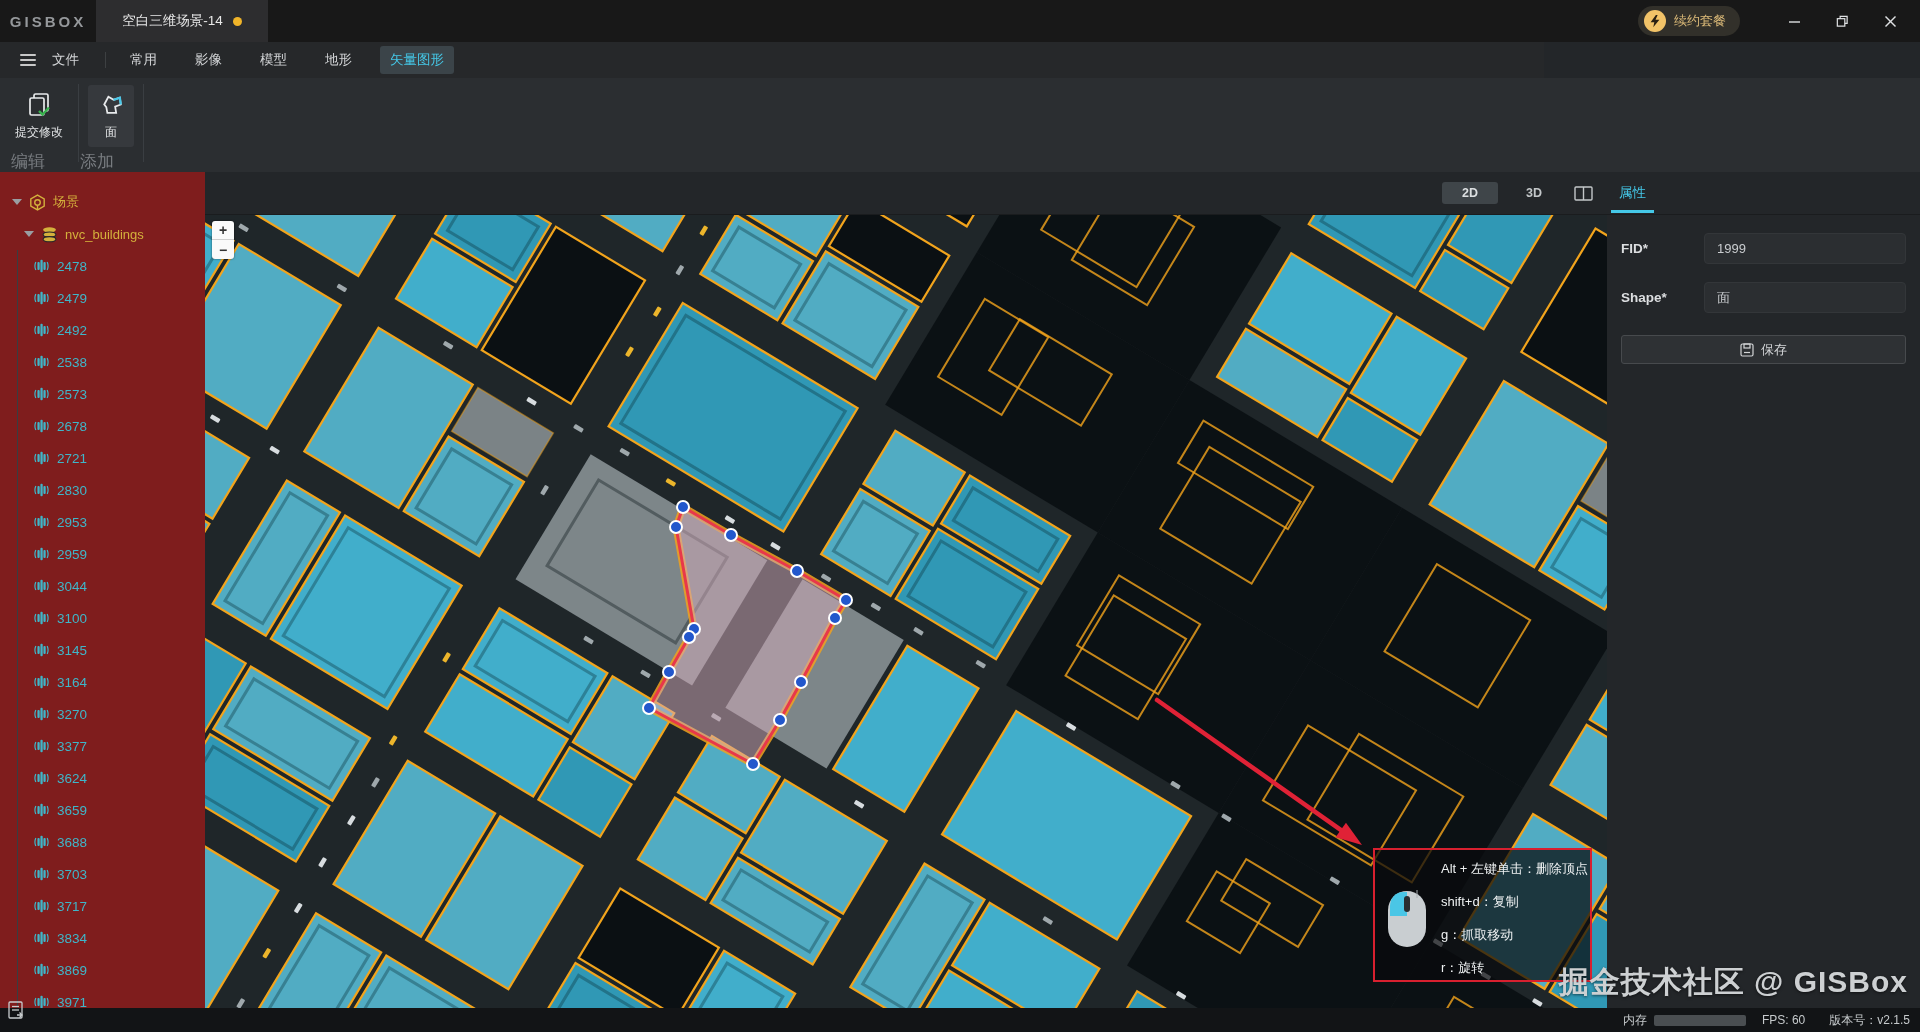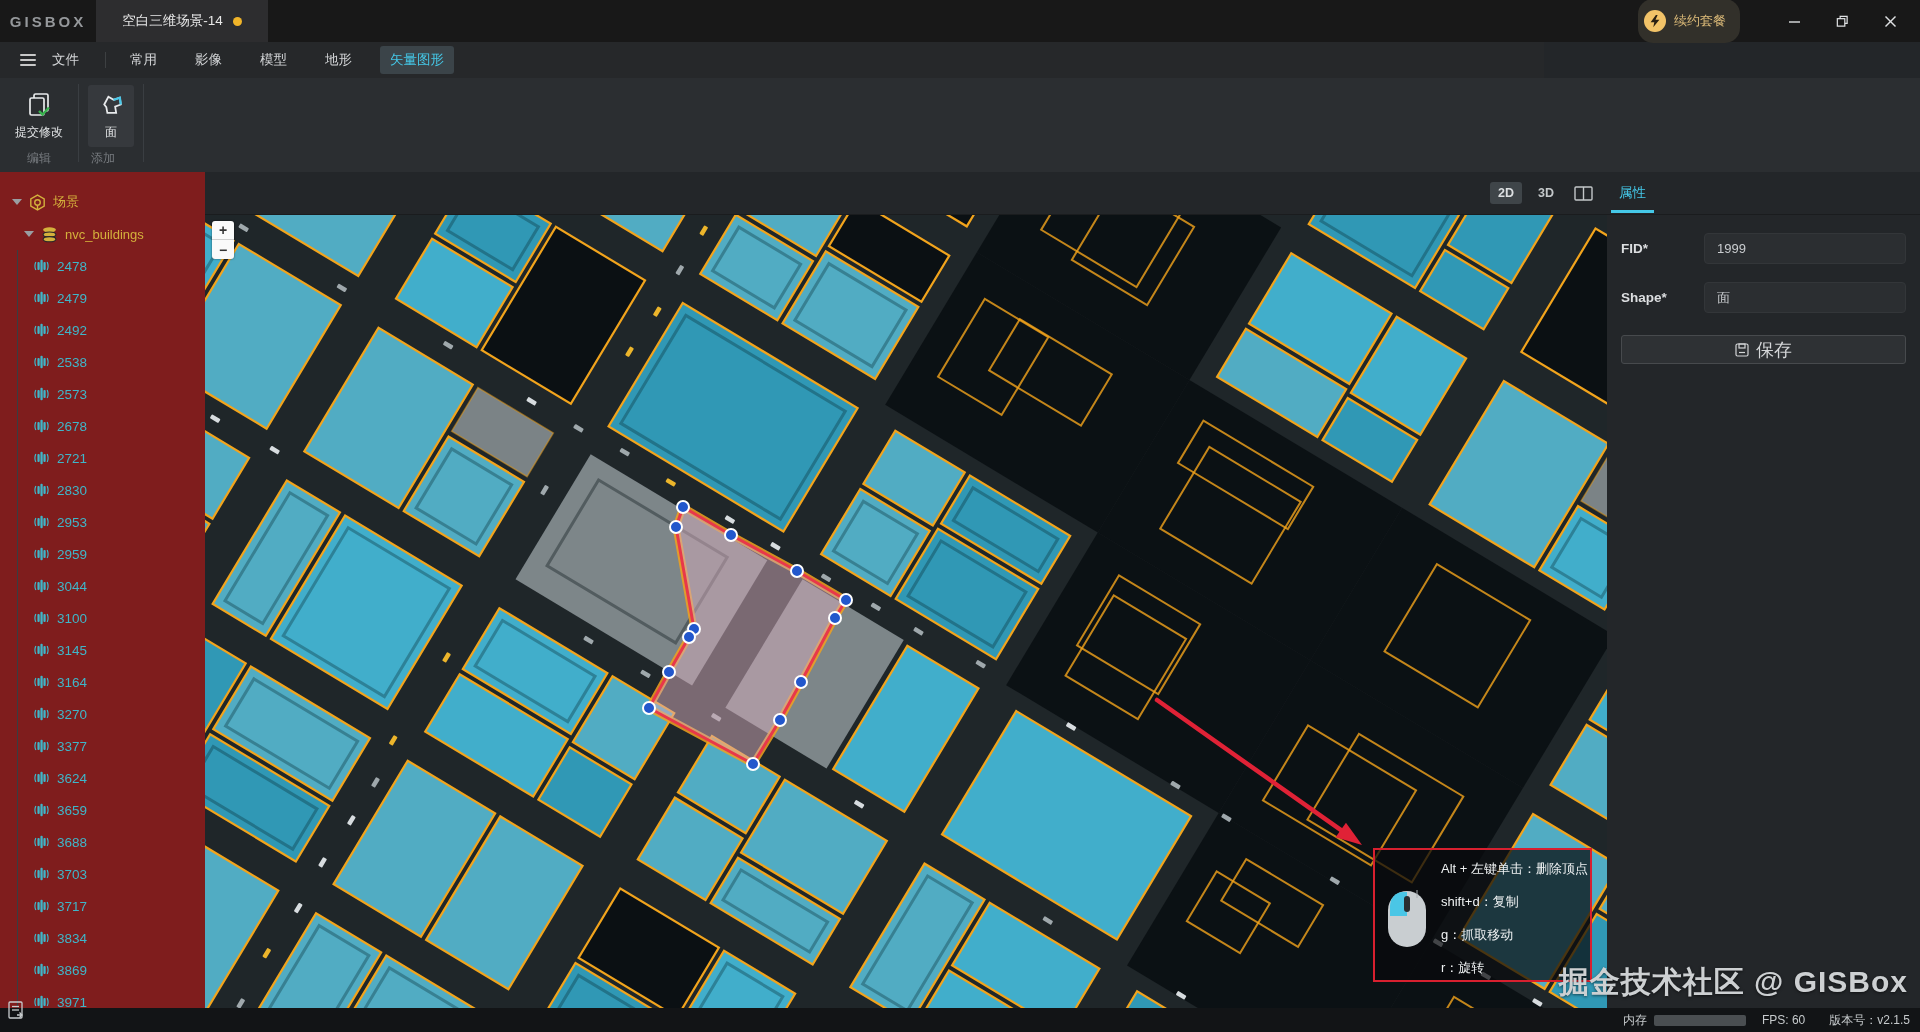--- a/index.html
+++ b/index.html
@@ -9,21 +9,21 @@
 
   
   .titlebar { position:absolute; left:0; top:0; width:1920px; height:42px; background:#181818;
               display:flex; align-items:stretch; }
   .logo { width:96px; display:flex; align-items:center; justify-content:center;
           font-weight:bold; font-size:15px; letter-spacing:3px; color:#95989b; }
   .doc-tab { width:172px; background:#2d2d2f; display:flex; align-items:center; justify-content:center;
              gap:10px; font-size:13.5px; color:#e8e8e8; }
   .tab-dot { width:9px; height:9px; border-radius:50%; background:#f0b429; }
   .tb-spacer { flex:1; }
-  .renew { margin:6px 0; align-self:center; height:44px; padding:0 14px 0 6px; border-radius:15px;
+  .renew { margin:6px 0; align-self:center; height:30px; padding:0 14px 0 6px; border-radius:15px;
            background:#32302a; display:flex; align-items:center; gap:8px; cursor:pointer;text-align:center; }
   .renew-coin { width:22px; height:22px; border-radius:50%; background:#f2c368;
                 display:flex; align-items:center; justify-content:center; }
   .renew-label { font-size:13px; color:#d9b877; }
   .win-controls { display:flex; align-items:center; margin:0 6px 0 30px; }
   .win-btn { width:48px; height:42px; display:flex; align-items:center; justify-content:center; color:#dfe1e3; }
 
   
   .menubar { position:absolute; left:0; top:42px; width:1544px; height:36px; background:#26282a;
              display:flex; align-items:center; font-size:13.5px; color:#d2d4d6; }
@@ -33,39 +33,39 @@
   .menu-sep { width:1px; height:16px; background:#3d4042; margin:0 14px 0 18px; }
   .menu-item { padding:5px 10px; margin-right:18px; border-radius:3px; }
   .menu-item.active { background:#3b4449; color:#45c8e8; }
 
   
   .ribbon { position:absolute; left:0; top:78px; width:1920px; height:94px; background:#2b2e31; }
   .rb-btn { position:absolute; top:7px; width:56px; height:62px; display:flex; flex-direction:column;
             align-items:center; justify-content:flex-start; gap:6px; border-radius:3px; padding-top:6px; }
   .rb-btn .rb-label { font-size:12px; color:#e2e4e6; white-space:nowrap; }
   .rb-btn.active { background:#36393d; }
-  .rb-group-label { position:absolute; top:72px; font-size:12px; color:#787c80; text-align:center; }
+  .rb-group-label { position:absolute; top:72px; font-size:17px; color:#787c80; text-align:left; }
   .rb-div { position:absolute; top:6px; width:1px; height:78px; background:#3a3e42; }
 
   
   .sidebar { position:absolute; left:0; top:172px; width:205px; height:836px; background:#7f1d1d; overflow:hidden; }
   .tree-row { position:relative; height:32px; display:flex; align-items:center; font-size:13px; }
   .caret { width:0; height:0; border-left:5px solid transparent; border-right:5px solid transparent;
            border-top:6px solid #9a9ea2; margin-right:7px; }
   .tree-root { padding-left:12px; color:#d4b13c; margin-top:14px; }
   .tree-dataset { padding-left:24px; color:#d4b13c; }
   .tree-icon { margin-right:7px; display:flex; }
   .guide { position:absolute; left:17px; top:78px; bottom:0; width:1px; background:#393d41; }
   .feature-row { height:32px; display:flex; align-items:center; padding-left:34px; color:#3fb6c9; font-size:13.5px; }
   .feature-row .tree-icon { margin-right:8px; }
 
   
   .viewstrip { position:absolute; left:205px; top:172px; width:1715px; height:43px; background:#232629;
                display:flex; align-items:center; border-bottom:1px solid #1a1c1e; }
-  .mode-btn { font-size:12.5px; font-weight:bold; color:#c3c7c9; padding:4px 8px; border-radius:3px; margin-right:8px; }
+  .mode-btn { font-size:12.5px; font-weight:bold; color:#c3c7c9; padding:4px 20px; border-radius:3px; margin-right:8px; }
   .mode-btn.active { background:#3f4549; color:#dcdfe1; }
   .split-icon { margin:0 14px 0 4px; display:flex; }
   .prop-tab { position:relative; color:#45c8e8; font-size:13.5px; padding:0 6px; margin-left:6px; }
   .prop-tab::after { content:""; position:absolute; left:-2px; right:-2px; bottom:-11px; height:3px; background:#45c8e8; }
 
   
   .map { position:absolute; left:205px; top:215px; width:1402px; height:793px; background:#1f2629; overflow:hidden; }
   .map svg.canvas { position:absolute; left:0; top:0; }
   .zoomctl { position:absolute; left:7px; top:6px; width:22px; background:#fafafa; border-radius:3px;
              box-shadow:0 0 2px rgba(0,0,0,.6); overflow:hidden; }
@@ -78,21 +78,21 @@
   .mt-line:first-child { margin-top:2px; }
   .mouse-ic { position:absolute; left:12px; top:40px; }
 
   
   .panel { position:absolute; left:1607px; top:215px; width:313px; height:793px; background:#232629; }
   .field-row { display:flex; align-items:center; padding:0 14px; margin-top:18px; }
   .field-label { width:92px; font-size:13.5px; font-weight:bold; color:#dcdee0; }
   .field-input { flex:1; height:31px; background:#2b2e31; border:1px solid #333639; border-radius:4px;
                  color:#c9cccf; font-size:13px; padding:0 12px; font-family:inherit; }
   .save-btn { margin:22px 14px 0; height:29px; width:285px; background:#2e3134; border:1px solid #474a4d;
-              border-radius:3px; color:#d4d6d8; font-size:18px; display:flex; align-items:center;
+              border-radius:3px; color:#d4d6d8; font-size:13px; display:flex; align-items:center;
               justify-content:center; gap:7px; }
 
   
   .watermark { position:absolute; right:12px; top:962px; font-size:30px; font-weight:600; color:#cdd0d2;
                text-shadow:0 1px 3px rgba(0,0,0,.55); letter-spacing:1px; }
   .corner-icon { position:absolute; left:7px; top:1000px; z-index:5; }
 
   
   .statusbar { position:absolute; left:0; top:1008px; width:1920px; height:24px; background:#121416;
                display:flex; align-items:center; justify-content:flex-end; font-size:12px; color:#c6cacc; }

